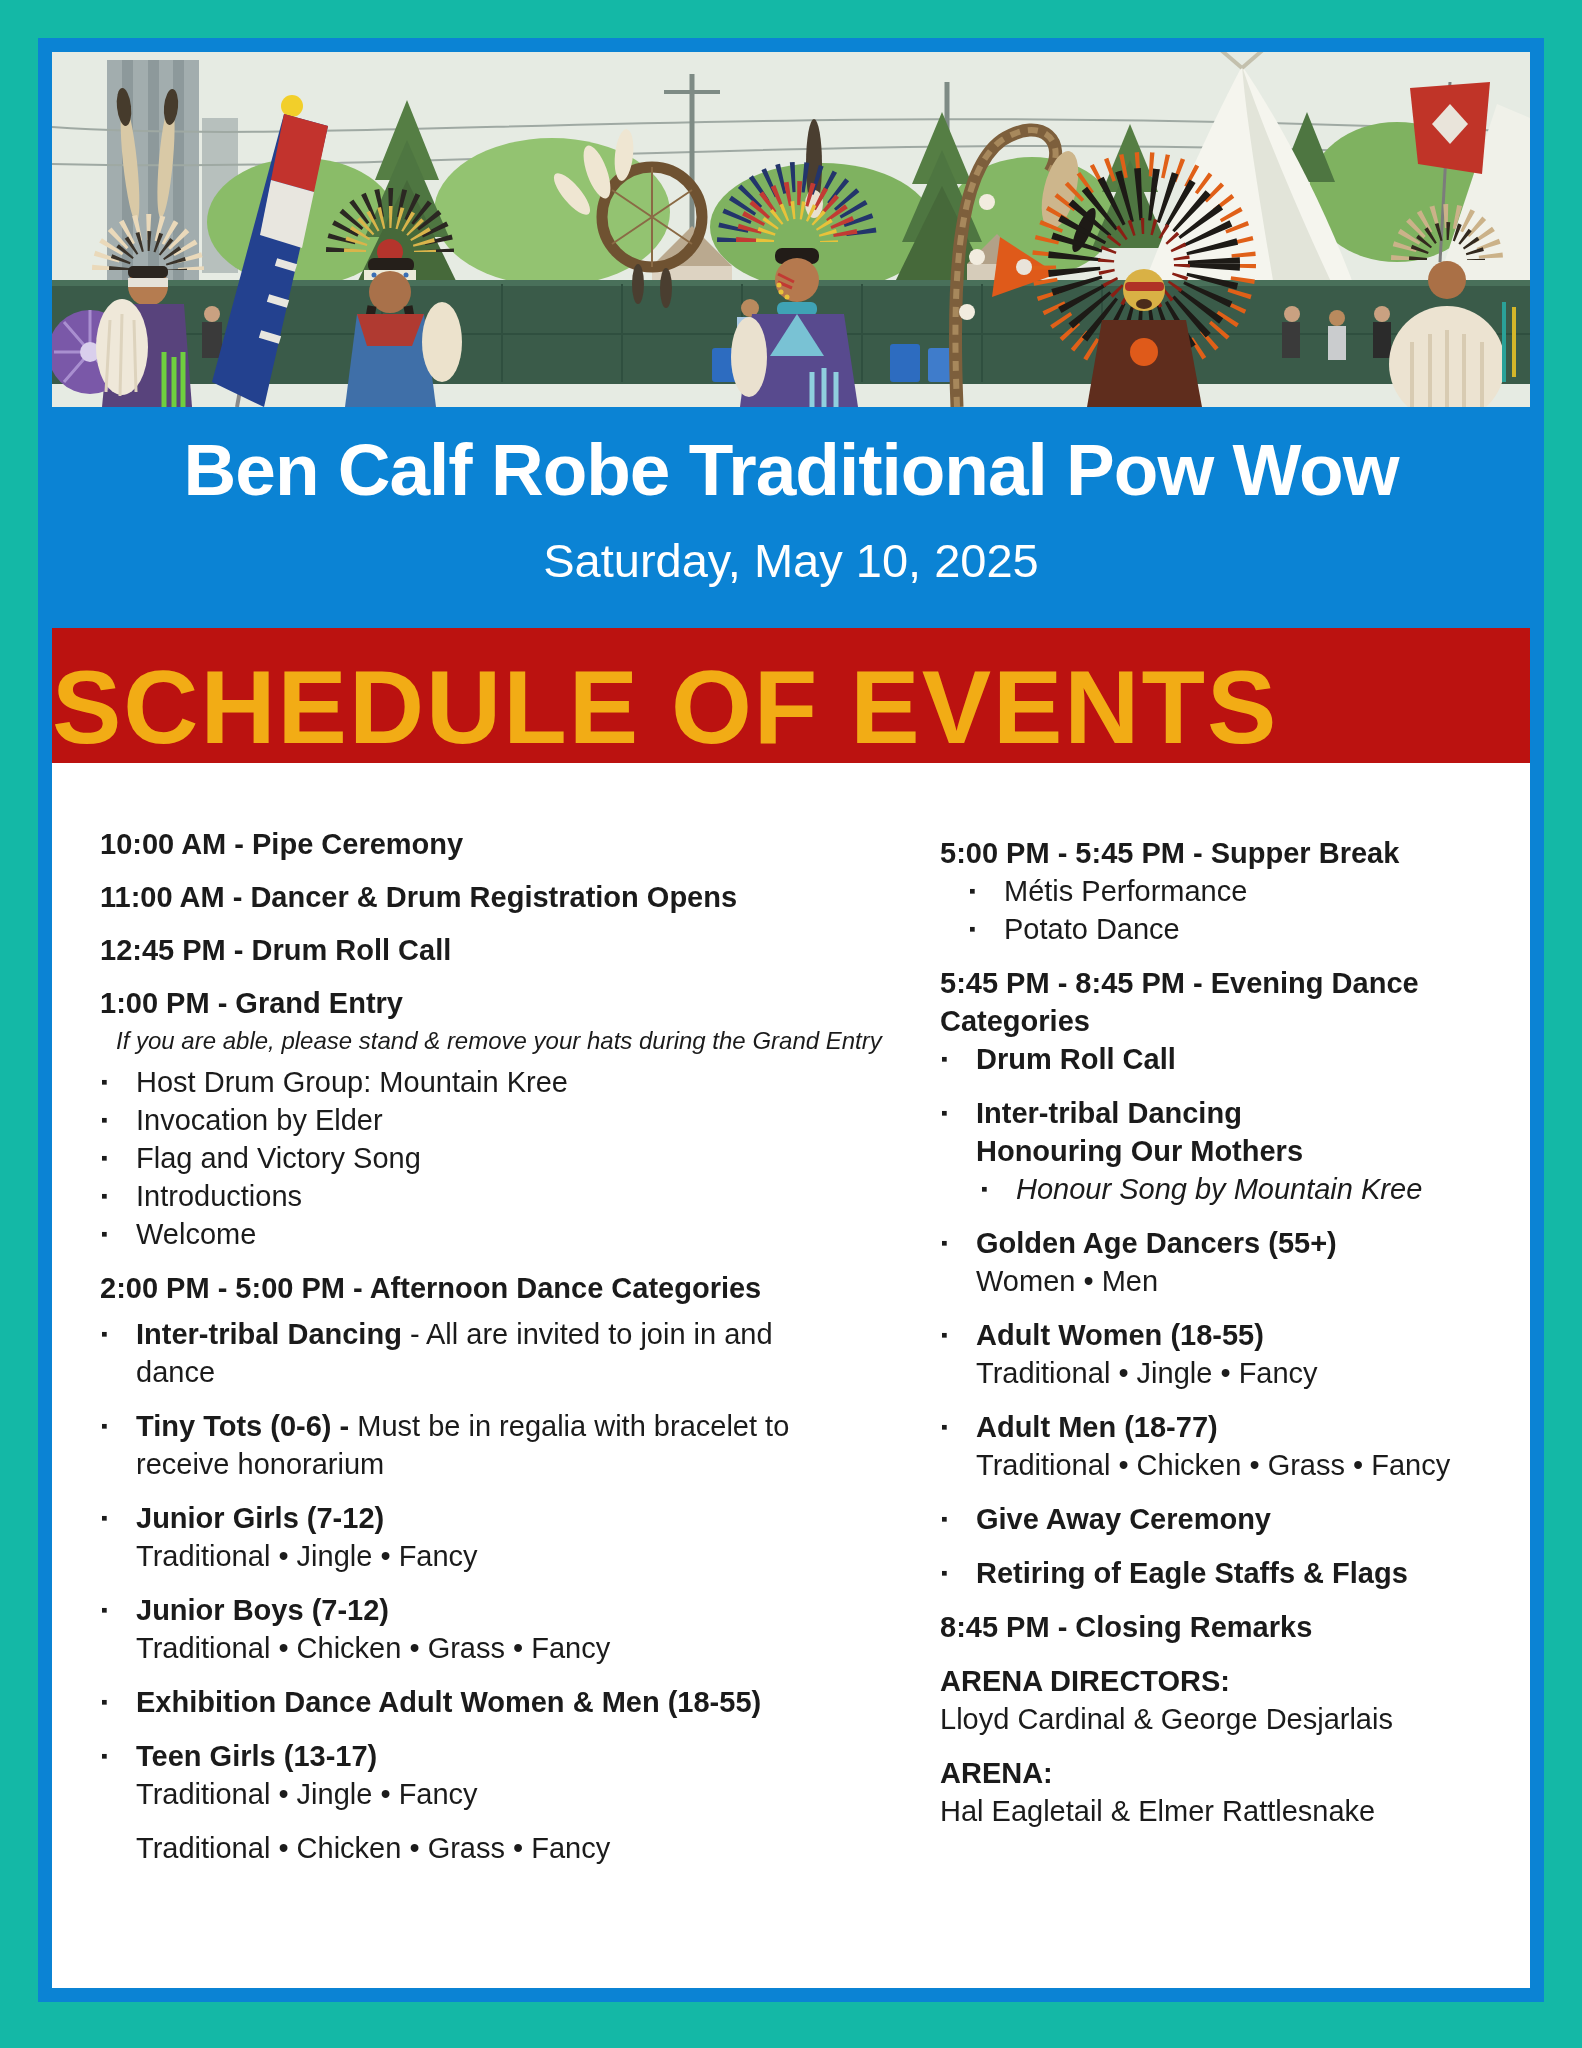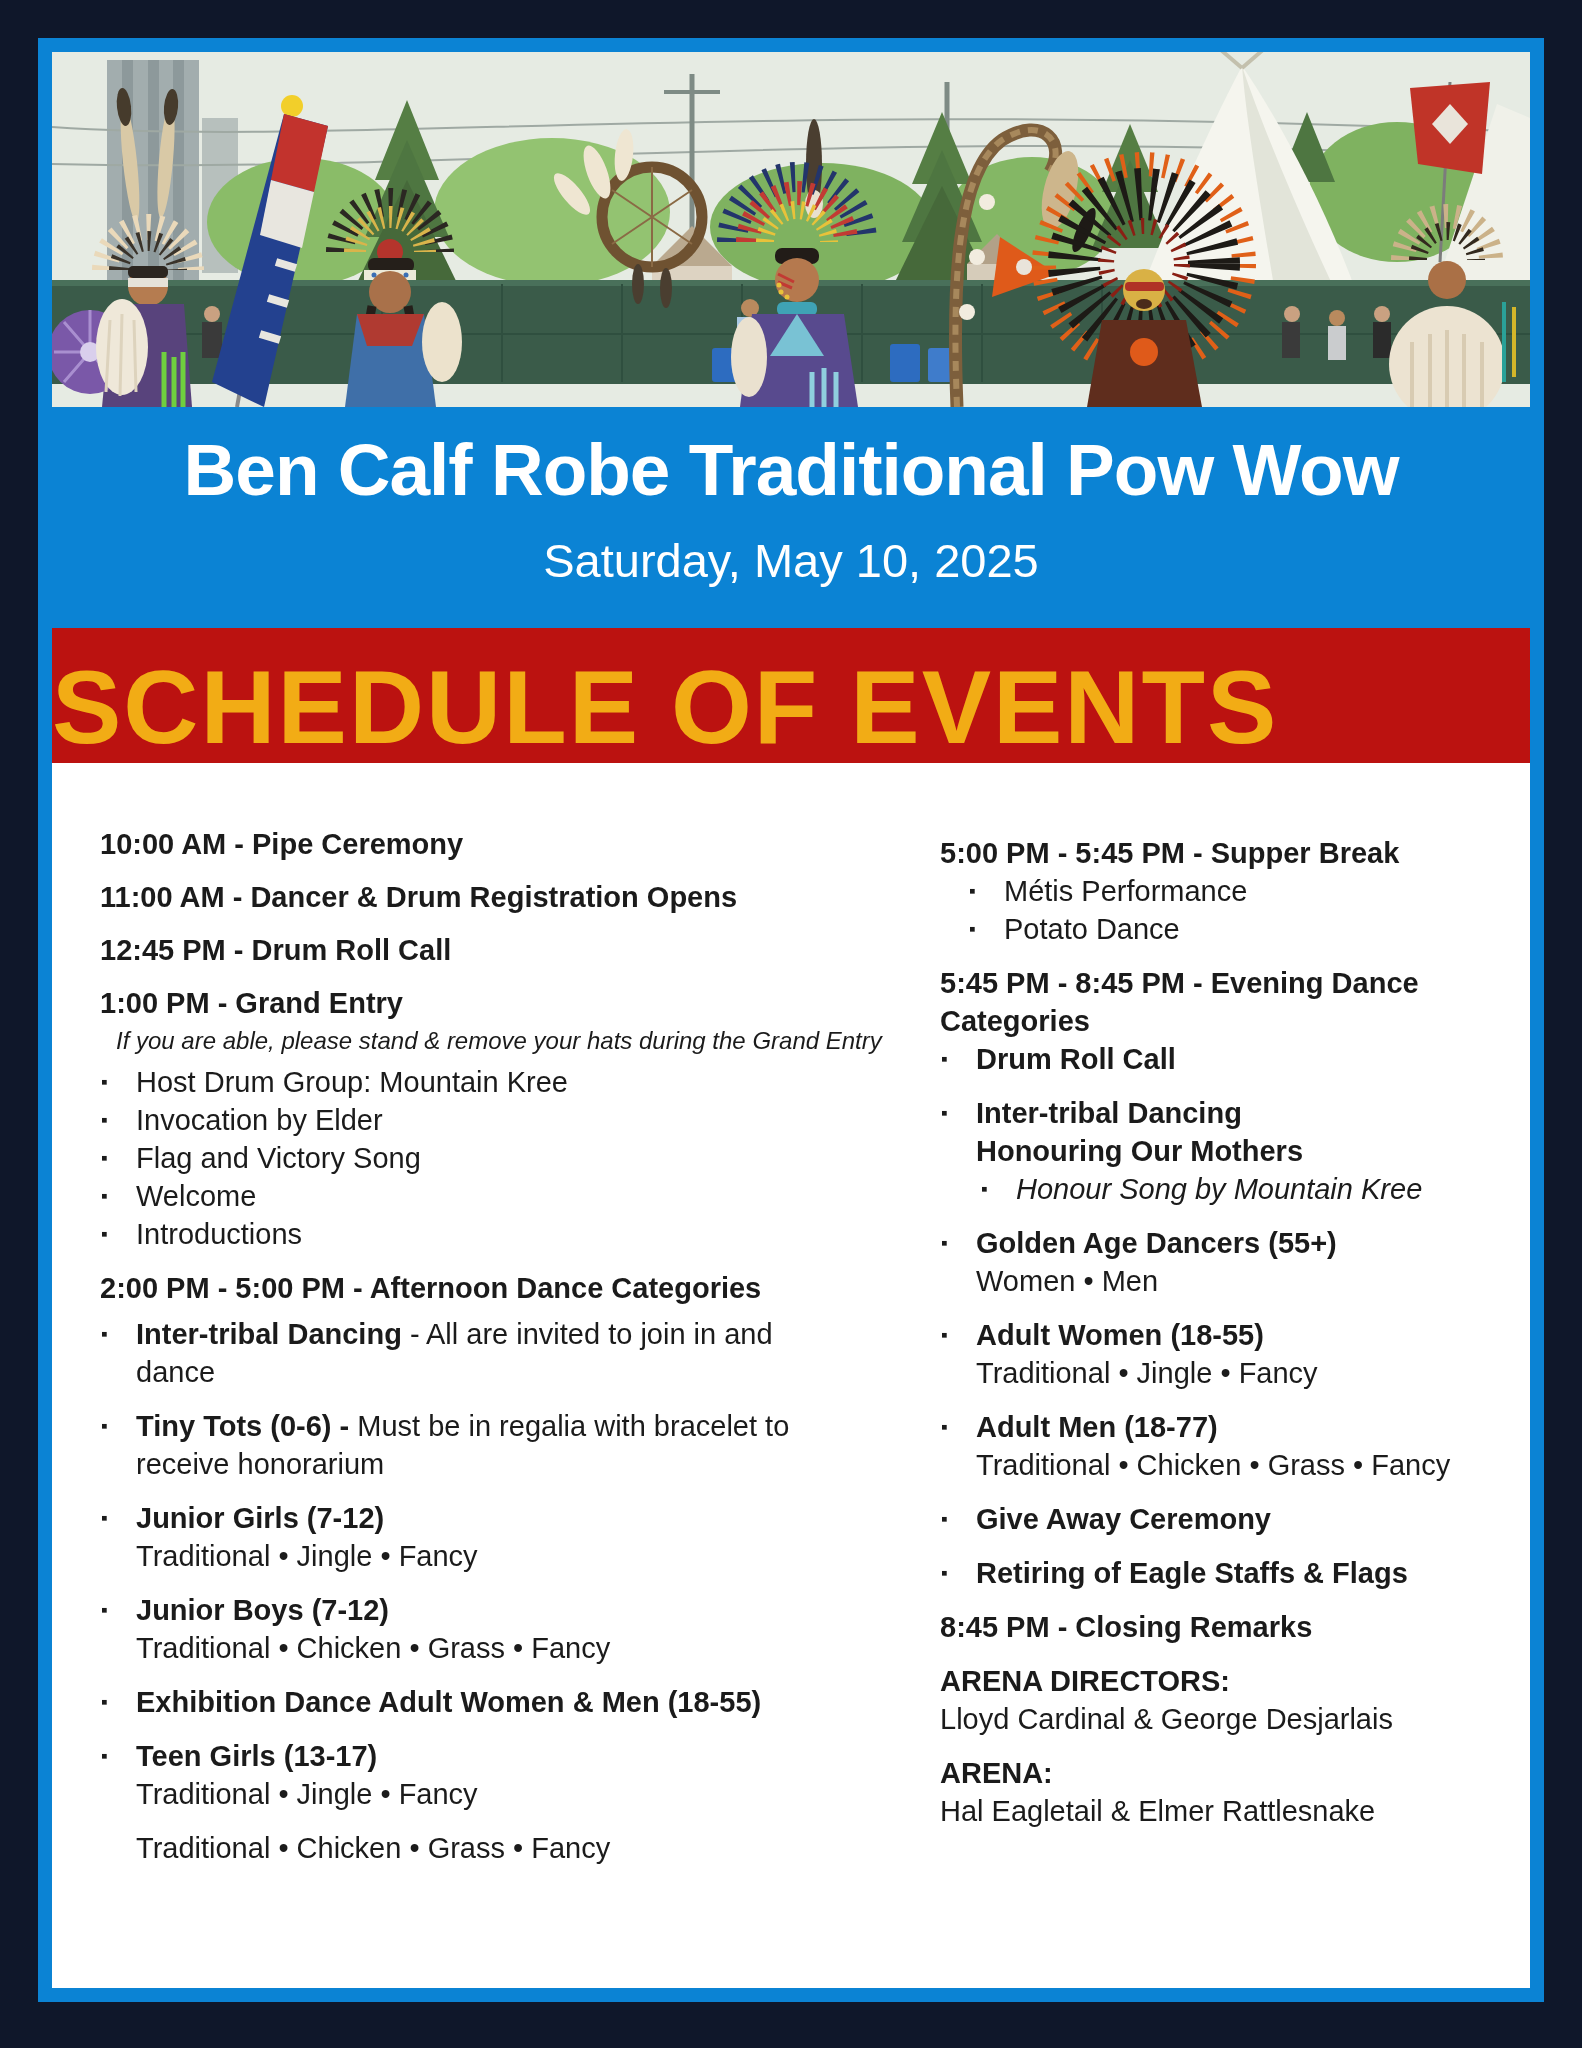--- a/index.html
+++ b/index.html
@@ -1,16 +1,16 @@
 <!DOCTYPE html>
 <html><head>
 <meta charset="utf-8">
 <style>
   html,body{margin:0;padding:0;background:#ffffff;}
-  .page{position:relative;width:1582px;height:2048px;background:#0f172a;
+  .page{position:relative;width:1582px;height:2048px;background:#14b8a6;
         font-family:"Liberation Sans",sans-serif;color:#1b1b1b;margin:0 auto;overflow:hidden;}
   .frame{position:absolute;left:38px;top:38px;width:1506px;height:1964px;
          border:14px solid #0b83d4;box-sizing:border-box;background:#ffffff;}
   
   .hero{width:1478px;height:355px;overflow:hidden;background:#e6ebe3;}
   .hero svg{display:block;width:100%;height:100%;}
   
   .titlebar{width:1478px;height:221px;background:#0b83d4;text-align:center;color:#ffffff;
             padding-top:20px;box-sizing:border-box;}
   .title{font-size:73px;font-weight:bold;line-height:86px;letter-spacing:-1px;}
@@ -248,22 +248,22 @@
         <div class="h mb">10:00 AM - Pipe Ceremony</div>
         <div class="h mb">11:00 AM - Dancer &amp; Drum Registration Opens</div>
         <div class="h mb">12:45 PM - Drum Roll Call</div>
 
         <div class="sec">
           <div class="h">1:00 PM - Grand Entry</div>
           <div class="note">If you are able, please stand &amp; remove your hats during the Grand Entry</div>
           <div class="li"><span>Host Drum Group: Mountain Kree</span></div>
           <div class="li"><span>Invocation by Elder</span></div>
           <div class="li"><span>Flag and Victory Song</span></div>
+          <div class="li"><span>Introductions</span></div>
           <div class="li"><span>Welcome</span></div>
-          <div class="li"><span>Introductions</span></div>
         </div>
 
         <div>
           <div class="h mb8">2:00 PM - 5:00 PM - Afternoon Dance Categories</div>
 
           <div class="li sec"><span class="bld">Inter-tribal Dancing</span><span> - All are invited to join in and dance</span></div>
 
           <div class="li sec"><span class="bld">Tiny Tots (0-6) - </span><span>Must be in regalia with bracelet to receive honorarium</span></div>
 
           <div class="sec">

